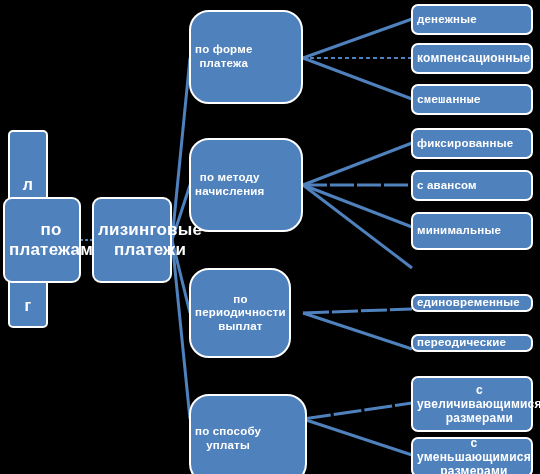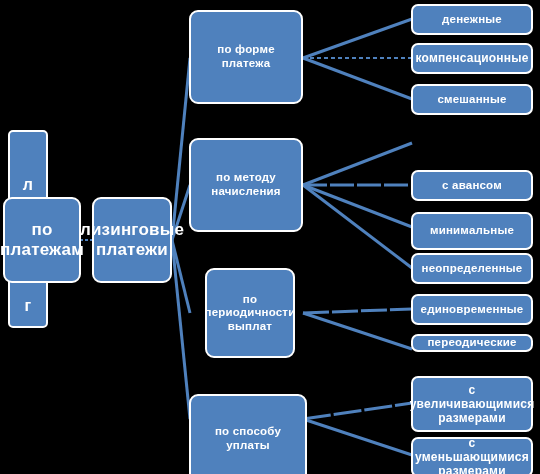--- a/index.html
+++ b/index.html
@@ -28,21 +28,21 @@
   }
   .node {
     position: absolute;
     box-sizing: border-box;
     background: #4f81bd;
     border: 2px solid #ffffff;
     border-radius: 9px;
     color: #ffffff;
     display: flex;
     align-items: center;
-    justify-content: center;
+    justify-content: flex-start;
     text-align: center;
     line-height: 1.18;
     font-weight: bold;
     letter-spacing: 0.2px;
     white-space: pre-line;
     padding: 2px 4px;
     z-index: 3;
   }
   .node.spine {
     border-radius: 5px;
@@ -57,21 +57,21 @@
     text-align: center;
   }
   .node.spine .spine-bot {
     position: absolute;
     top: 165px;
     left: 0;
     right: 0;
     text-align: center;
   }
   .lvl1 { font-size: 17px; }
-  .lvl2 { font-size: 11.5px; }
+  .lvl2 { font-size: 11.5px; border-radius: 20px; }
   .leaf { font-size: 11.5px; border-radius: 7px; }
   .leaf.small { font-size: 12px; }
 </style>
 </head>
 <body>
 
 <div id="canvas">
 
   <svg id="edges" viewBox="0 0 540 474" width="540" height="474">
 
@@ -115,52 +115,52 @@
   <div class="node lvl2" style="left:189px; top:10px; width:114px; height:94px;">
     <span>по форме
 платежа</span>
   </div>
 
   <div class="node lvl2" style="left:189px; top:138px; width:114px; height:94px;">
     <span>по методу
 начисления</span>
   </div>
 
-  <div class="node lvl2" style="left:189px; top:268px; width:90px; height:90px;margin-left:16px;">
+  <div class="node lvl2" style="left:189px; top:268px; width:102px; height:90px;">
     <span>по
 периодичности
 выплат</span>
   </div>
 
   <div class="node lvl2" style="left:189px; top:374px; width:118px; height:90px;margin-top:20px;">
     <span>по способу
 уплаты</span>
   </div>
 
   <div class="node leaf" style="left:411px; top:4px; width:122px; height:31px;">
     <span>денежные</span>
   </div>
   <div class="node leaf small" style="left:411px; top:43px; width:122px; height:31px;">
     <span>компенсационные</span>
   </div>
-  <div class="node leaf" style="left:411px; top:84px; width:122px; height:31px;">
+  <div class="node leaf" style="left:411px; top:84px; width:122px; height:31px;font-family:Liberation Mono, monospace;">
     <span>смешанные</span>
   </div>
 
+  <div class="node leaf" style="left:411px; top:128px; width:122px; height:31px;">
+    <span>фиксированные</span>
+  </div>
   <div class="node leaf" style="left:411px; top:170px; width:122px; height:31px;">
     <span>с авансом</span>
   </div>
   <div class="node leaf" style="left:411px; top:212px; width:122px; height:38px;">
     <span>минимальные</span>
   </div>
-  <div class="node leaf" style="left:411px; top:253px; width:122px; height:31px;">
-    <span>неопределенные</span>
-  </div>
 
-  <div class="node leaf" style="left:411px; top:294px; width:122px; height:31px;">
+  <div class="node leaf" style="left:411px; top:294px; width:122px; height:18px;">
     <span>единовременные</span>
   </div>
   <div class="node leaf" style="left:411px; top:334px; width:122px; height:18px;">
     <span>переодические</span>
   </div>
 
   <div class="node leaf small" style="left:411px; top:376px; width:122px; height:56px;">
     <span>с
 увеличивающимися
 размерами</span>

